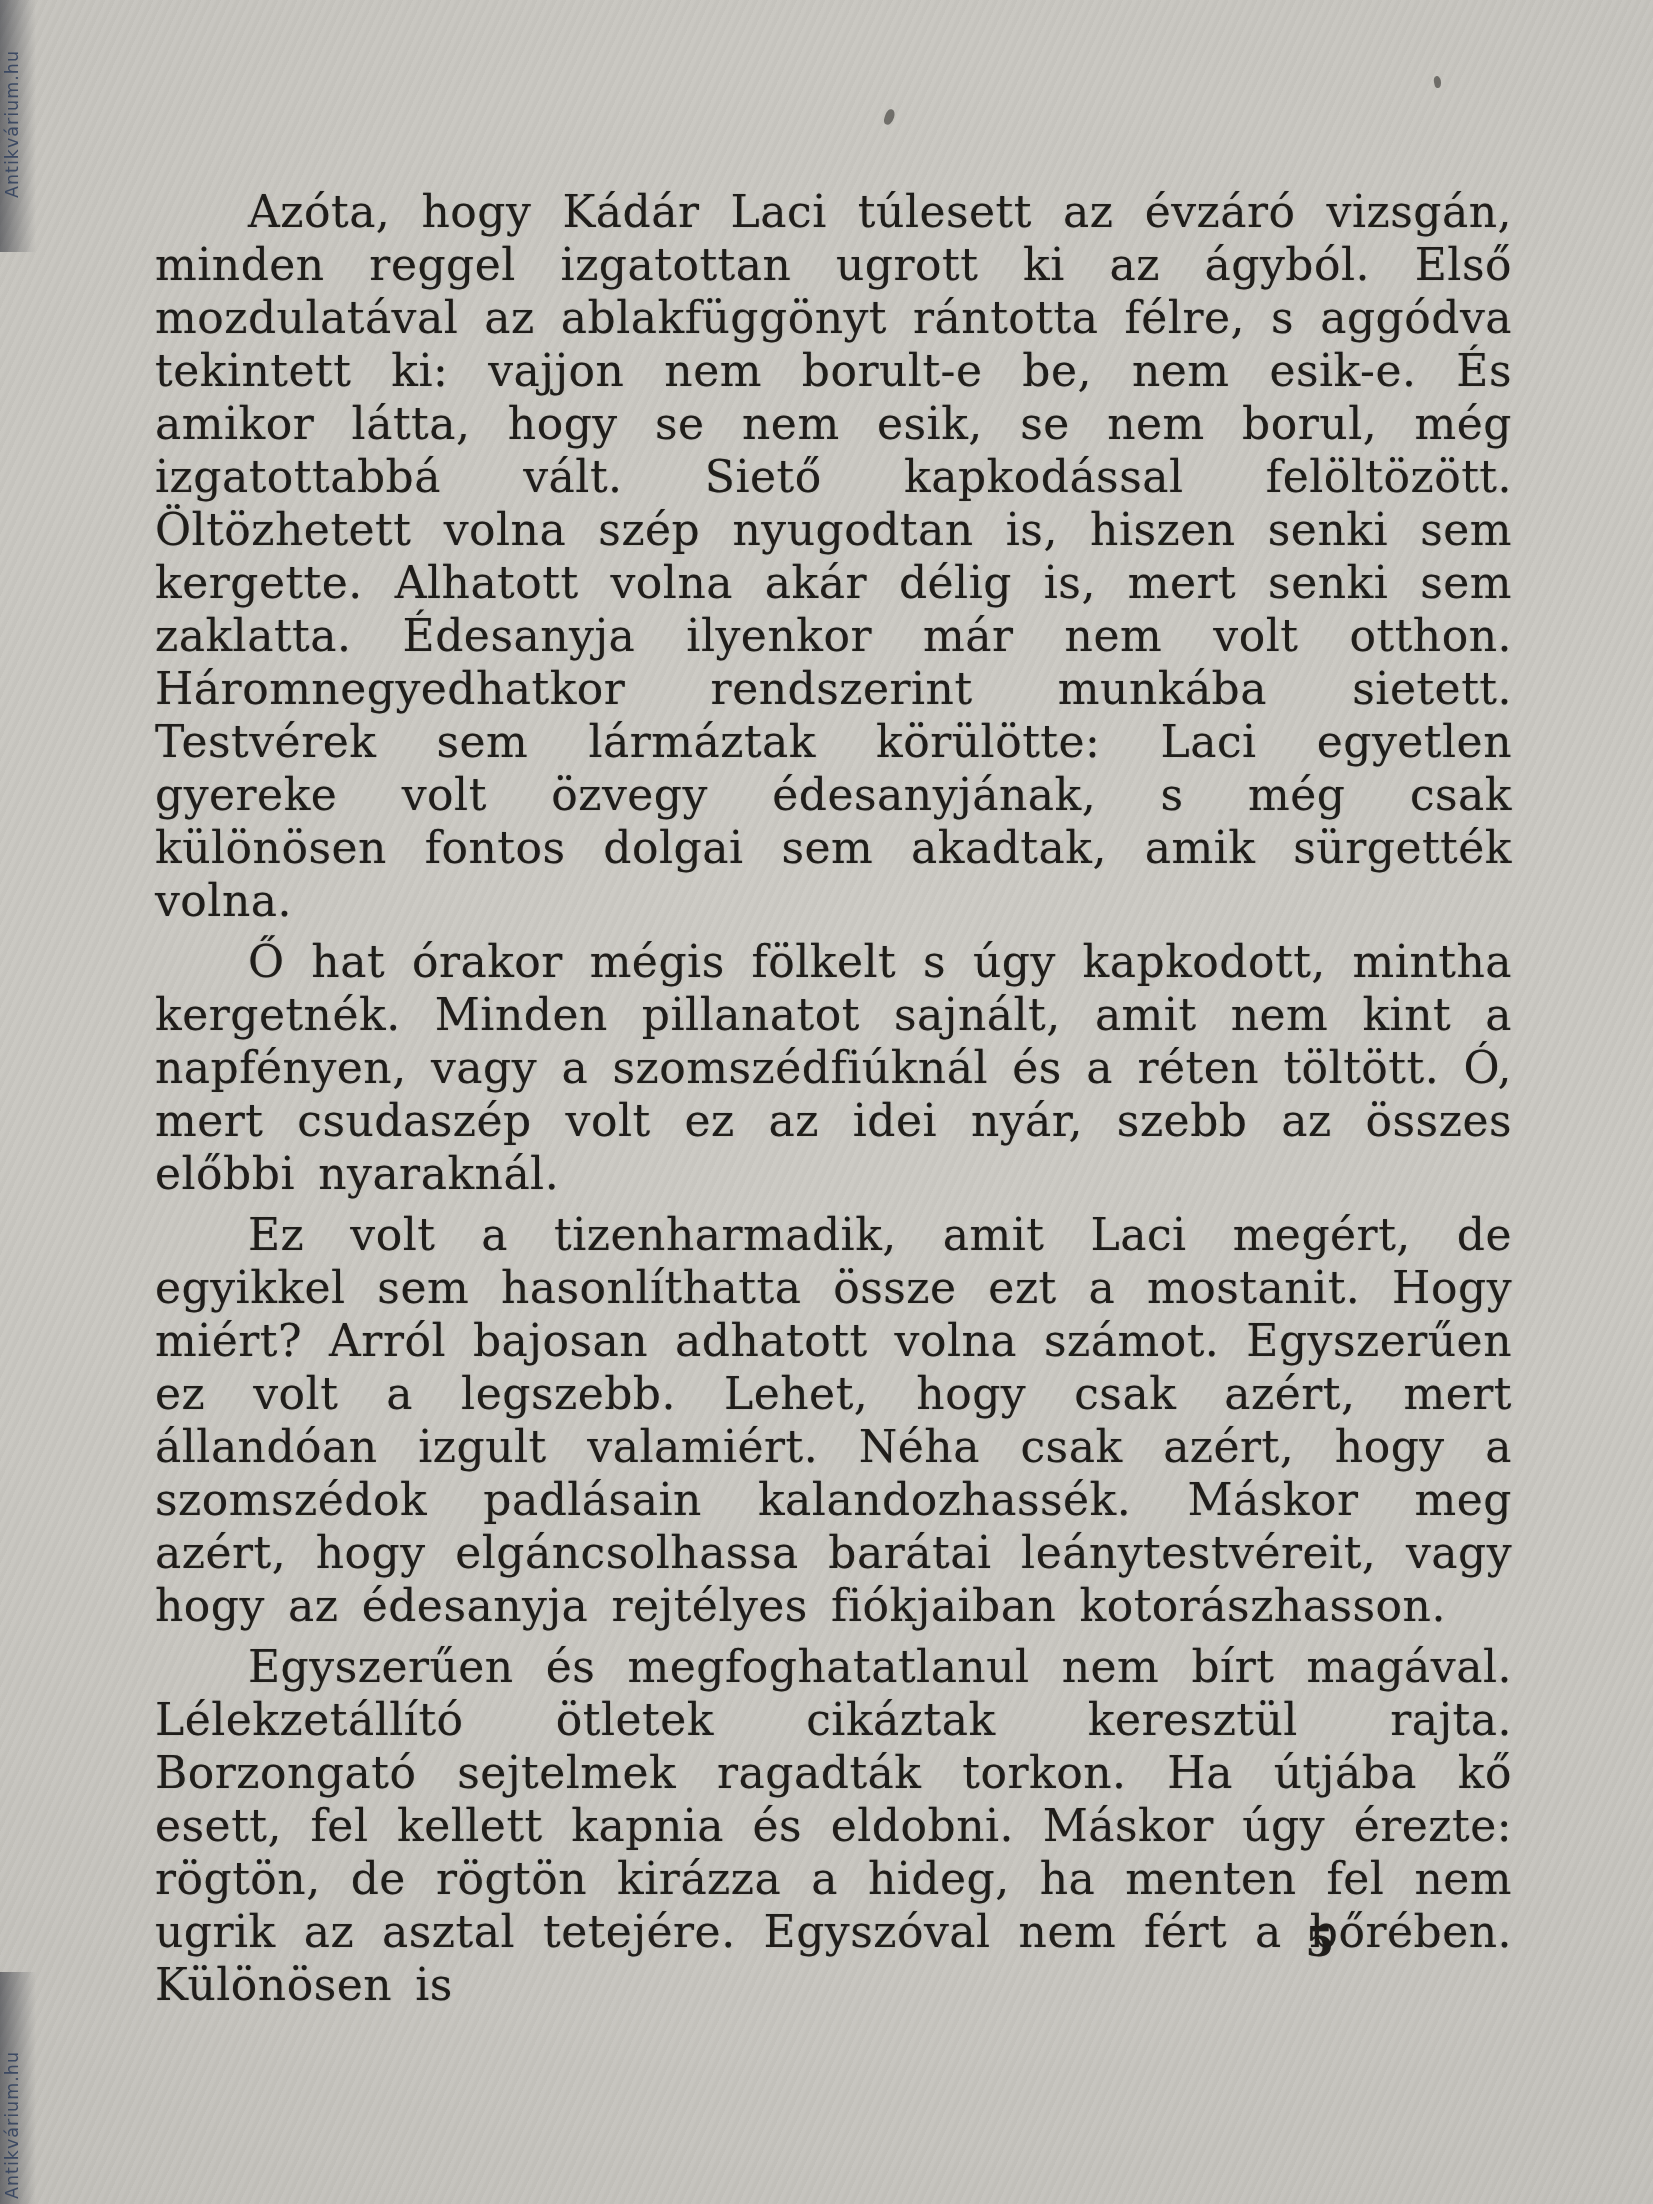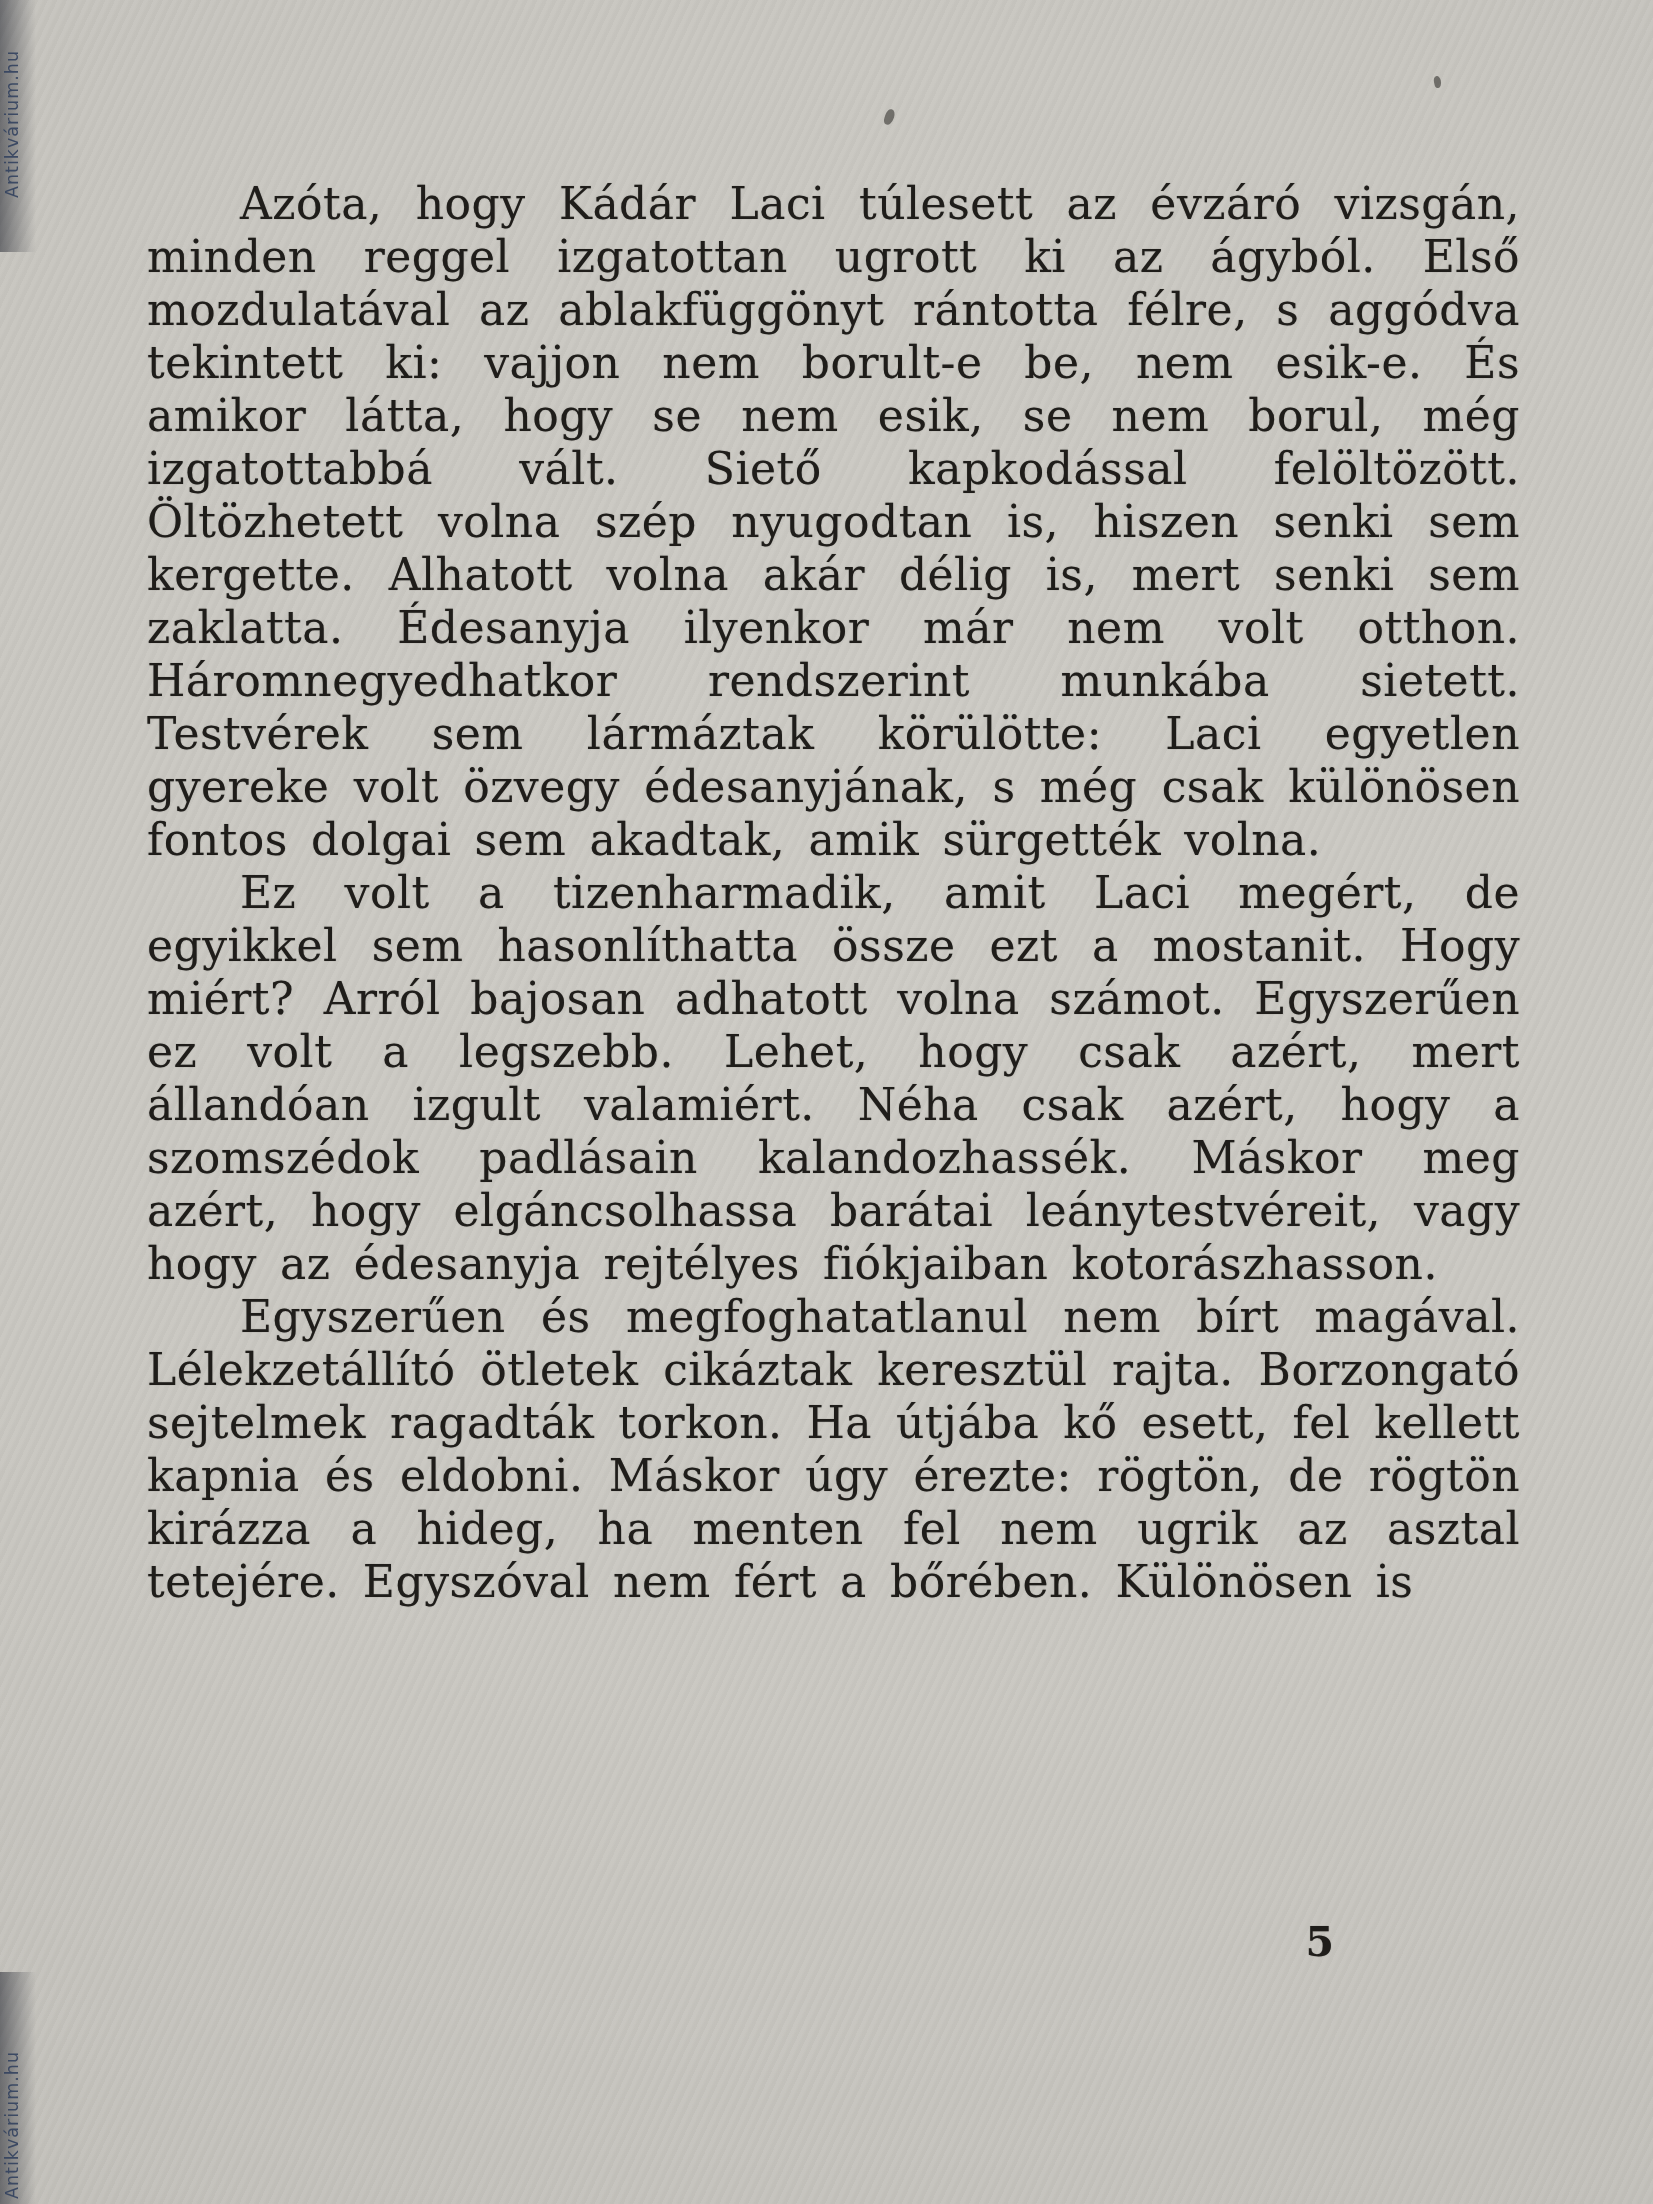--- a/index.html
+++ b/index.html
@@ -81,21 +81,21 @@
     right: 134px;
     text-align: justify;
     font-size: 44px;
     line-height: 53px;
     word-spacing: 8.7px;
     letter-spacing: 0.5px;
     text-shadow: 0 0 1px rgba(32,30,26,0.45);
   }
 
   .text-block p {
-    margin: 0;
+    margin: 8px;
     text-indent: 93px;
   }
 
   .page-number {
     position: absolute;
     right: 320px;
     bottom: 239px;
     font-size: 41px;
     font-weight: bold;
     text-shadow: 0 0 1px rgba(32,30,26,0.45);
@@ -111,20 +111,21 @@
 
   <div class="speck s1"></div>
   <div class="speck s2"></div>
 
   <div class="watermark wm-top">Antikvárium.hu</div>
 
   <div class="watermark wm-bottom">Antikvárium.hu</div>
 
   <div class="text-block">
     <p>Azóta, hogy Kádár Laci túlesett az évzáró vizsgán, minden reggel izgatottan ugrott ki az ágyból. Első mozdulatával az ablakfüggönyt rántotta félre, s aggódva tekintett ki: vajjon nem borult-e be, nem esik-e. És amikor látta, hogy se nem esik, se nem borul, még izgatottabbá vált. Siető kapkodással felöltözött. Öltözhetett volna szép nyugodtan is, hiszen senki sem kergette. Alhatott volna akár délig is, mert senki sem zaklatta. Édesanyja ilyenkor már nem volt otthon. Háromnegyedhatkor rendszerint munkába sietett. Testvérek sem lármáztak körülötte: Laci egyetlen gyereke volt özvegy édesanyjának, s még csak különösen fontos dolgai sem akadtak, amik sürgették volna.</p>
+    <p>Ő hat órakor mégis fölkelt s úgy kapkodott, mintha kergetnék. Minden pillanatot sajnált, amit nem kint a napfényen, vagy a szomszédfiúknál és a réten töltött. Ó, mert csudaszép volt ez az idei nyár, szebb az összes előbbi nyaraknál.</p>
     <p>Ez volt a tizenharmadik, amit Laci megért, de egyikkel sem hasonlíthatta össze ezt a mostanit. Hogy miért? Arról bajosan adhatott volna számot. Egyszerűen ez volt a legszebb. Lehet, hogy csak azért, mert állandóan izgult valamiért. Néha csak azért, hogy a szomszédok padlásain kalandozhassék. Máskor meg azért, hogy elgáncsolhassa barátai leánytestvéreit, vagy hogy az édesanyja rejtélyes fiókjaiban kotorászhasson.</p>
     <p>Egyszerűen és megfoghatatlanul nem bírt magával. Lélekzetállító ötletek cikáztak keresztül rajta. Borzongató sejtelmek ragadták torkon. Ha útjába kő esett, fel kellett kapnia és eldobni. Máskor úgy érezte: rögtön, de rögtön kirázza a hideg, ha menten fel nem ugrik az asztal tetejére. Egyszóval nem fért a bőrében. Különösen is</p>
   </div>
 
   <div class="page-number">5</div>
 
 </div>
 
 
 </body></html>

